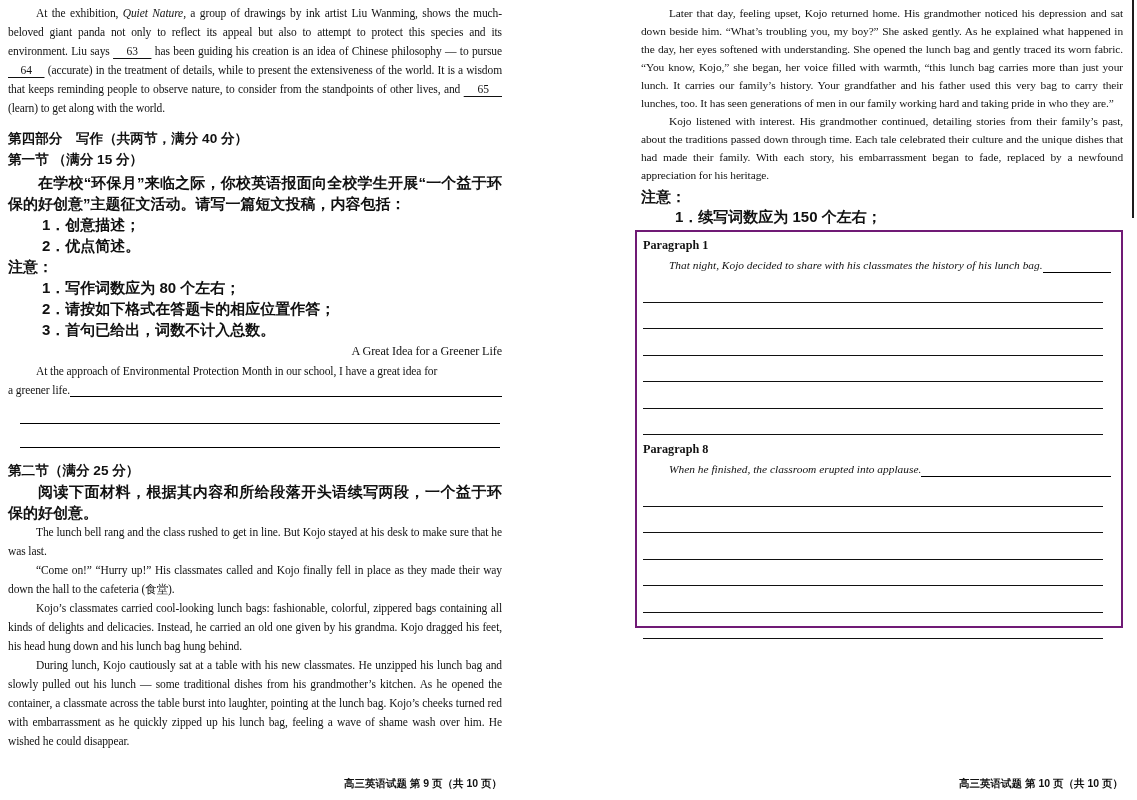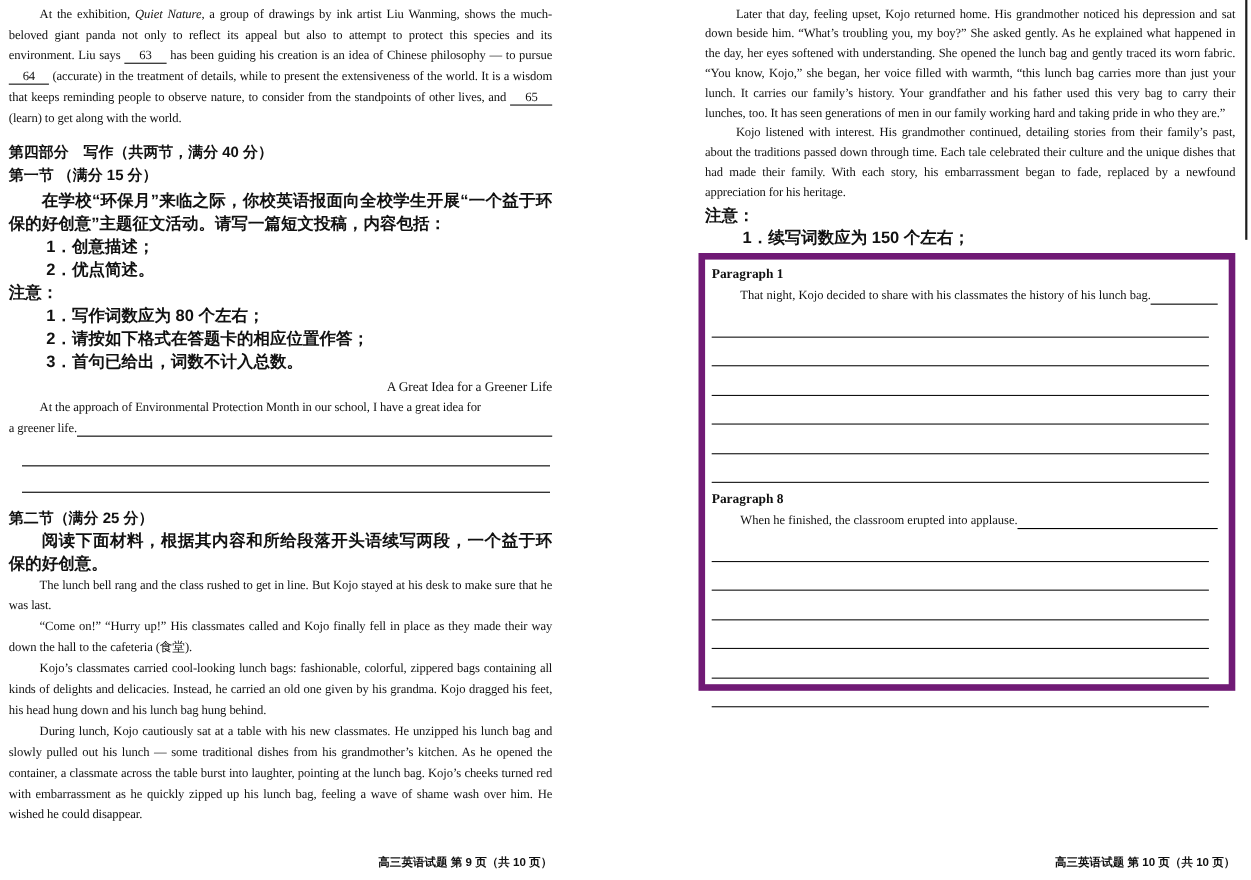--- a/index.html
+++ b/index.html
@@ -21,23 +21,23 @@
   .cn-h{font-size:13.6px;}
   .cn-indent{text-indent:2em;}
   .cn-item{padding-left:34px;text-indent:0;} .mt10{margin-top:10px;} .mt12{margin-top:12px;} .mt2{margin-top:2px;}
   .essay-title{font-size:12.2px;text-align:right;margin:2px 0 1px 0;line-height:19px;}
   .open-l1{white-space:nowrap;overflow:hidden;}
   .flexline{display:flex;align-items:flex-end;}
   .flexline .t{white-space:pre;}
   .fill{flex:1;border-bottom:1.5px solid #000;margin-bottom:3px;min-width:10px;}
   .rule{height:23px;border-bottom:1.6px solid #000;margin:0 2px 0 12px;}
   .answer-box{box-sizing:border-box;width:488px;margin-left:-6px;margin-top:3px;
-      border:6px solid #701a75;height:398px;padding:4px 10px 4px 6px;}
+      border:2px solid #701a75;height:398px;padding:4px 10px 4px 6px;}
   .para-label{font-weight:700;font-size:12.2px;line-height:18px;margin:0;}
-  .box-open{display:flex;align-items:flex-end;font-size:11.4px;line-height:22px;margin:0;}
+  .box-open{display:flex;align-items:flex-end;font-size:11.4px;line-height:22px;margin:0;font-style:italic;}
   .box-open .t{padding-left:26px;white-space:pre;}
   .box-rule{height:25.5px;border-bottom:1.6px solid #111;margin-right:8px;}
   .footer{position:absolute;top:777px;text-align:right;
       font-family:"Liberation Sans","DejaVu Sans",sans-serif;font-weight:700;font-size:10.5px;}
   .footer-left{left:8px;width:494px;}
   .footer-right{left:641px;width:482px;}
   .scan-edge{position:absolute;left:1132px;top:0;width:2px;height:218px;background:#1c1c1c;}
 </style>
 </head>
 <body>

